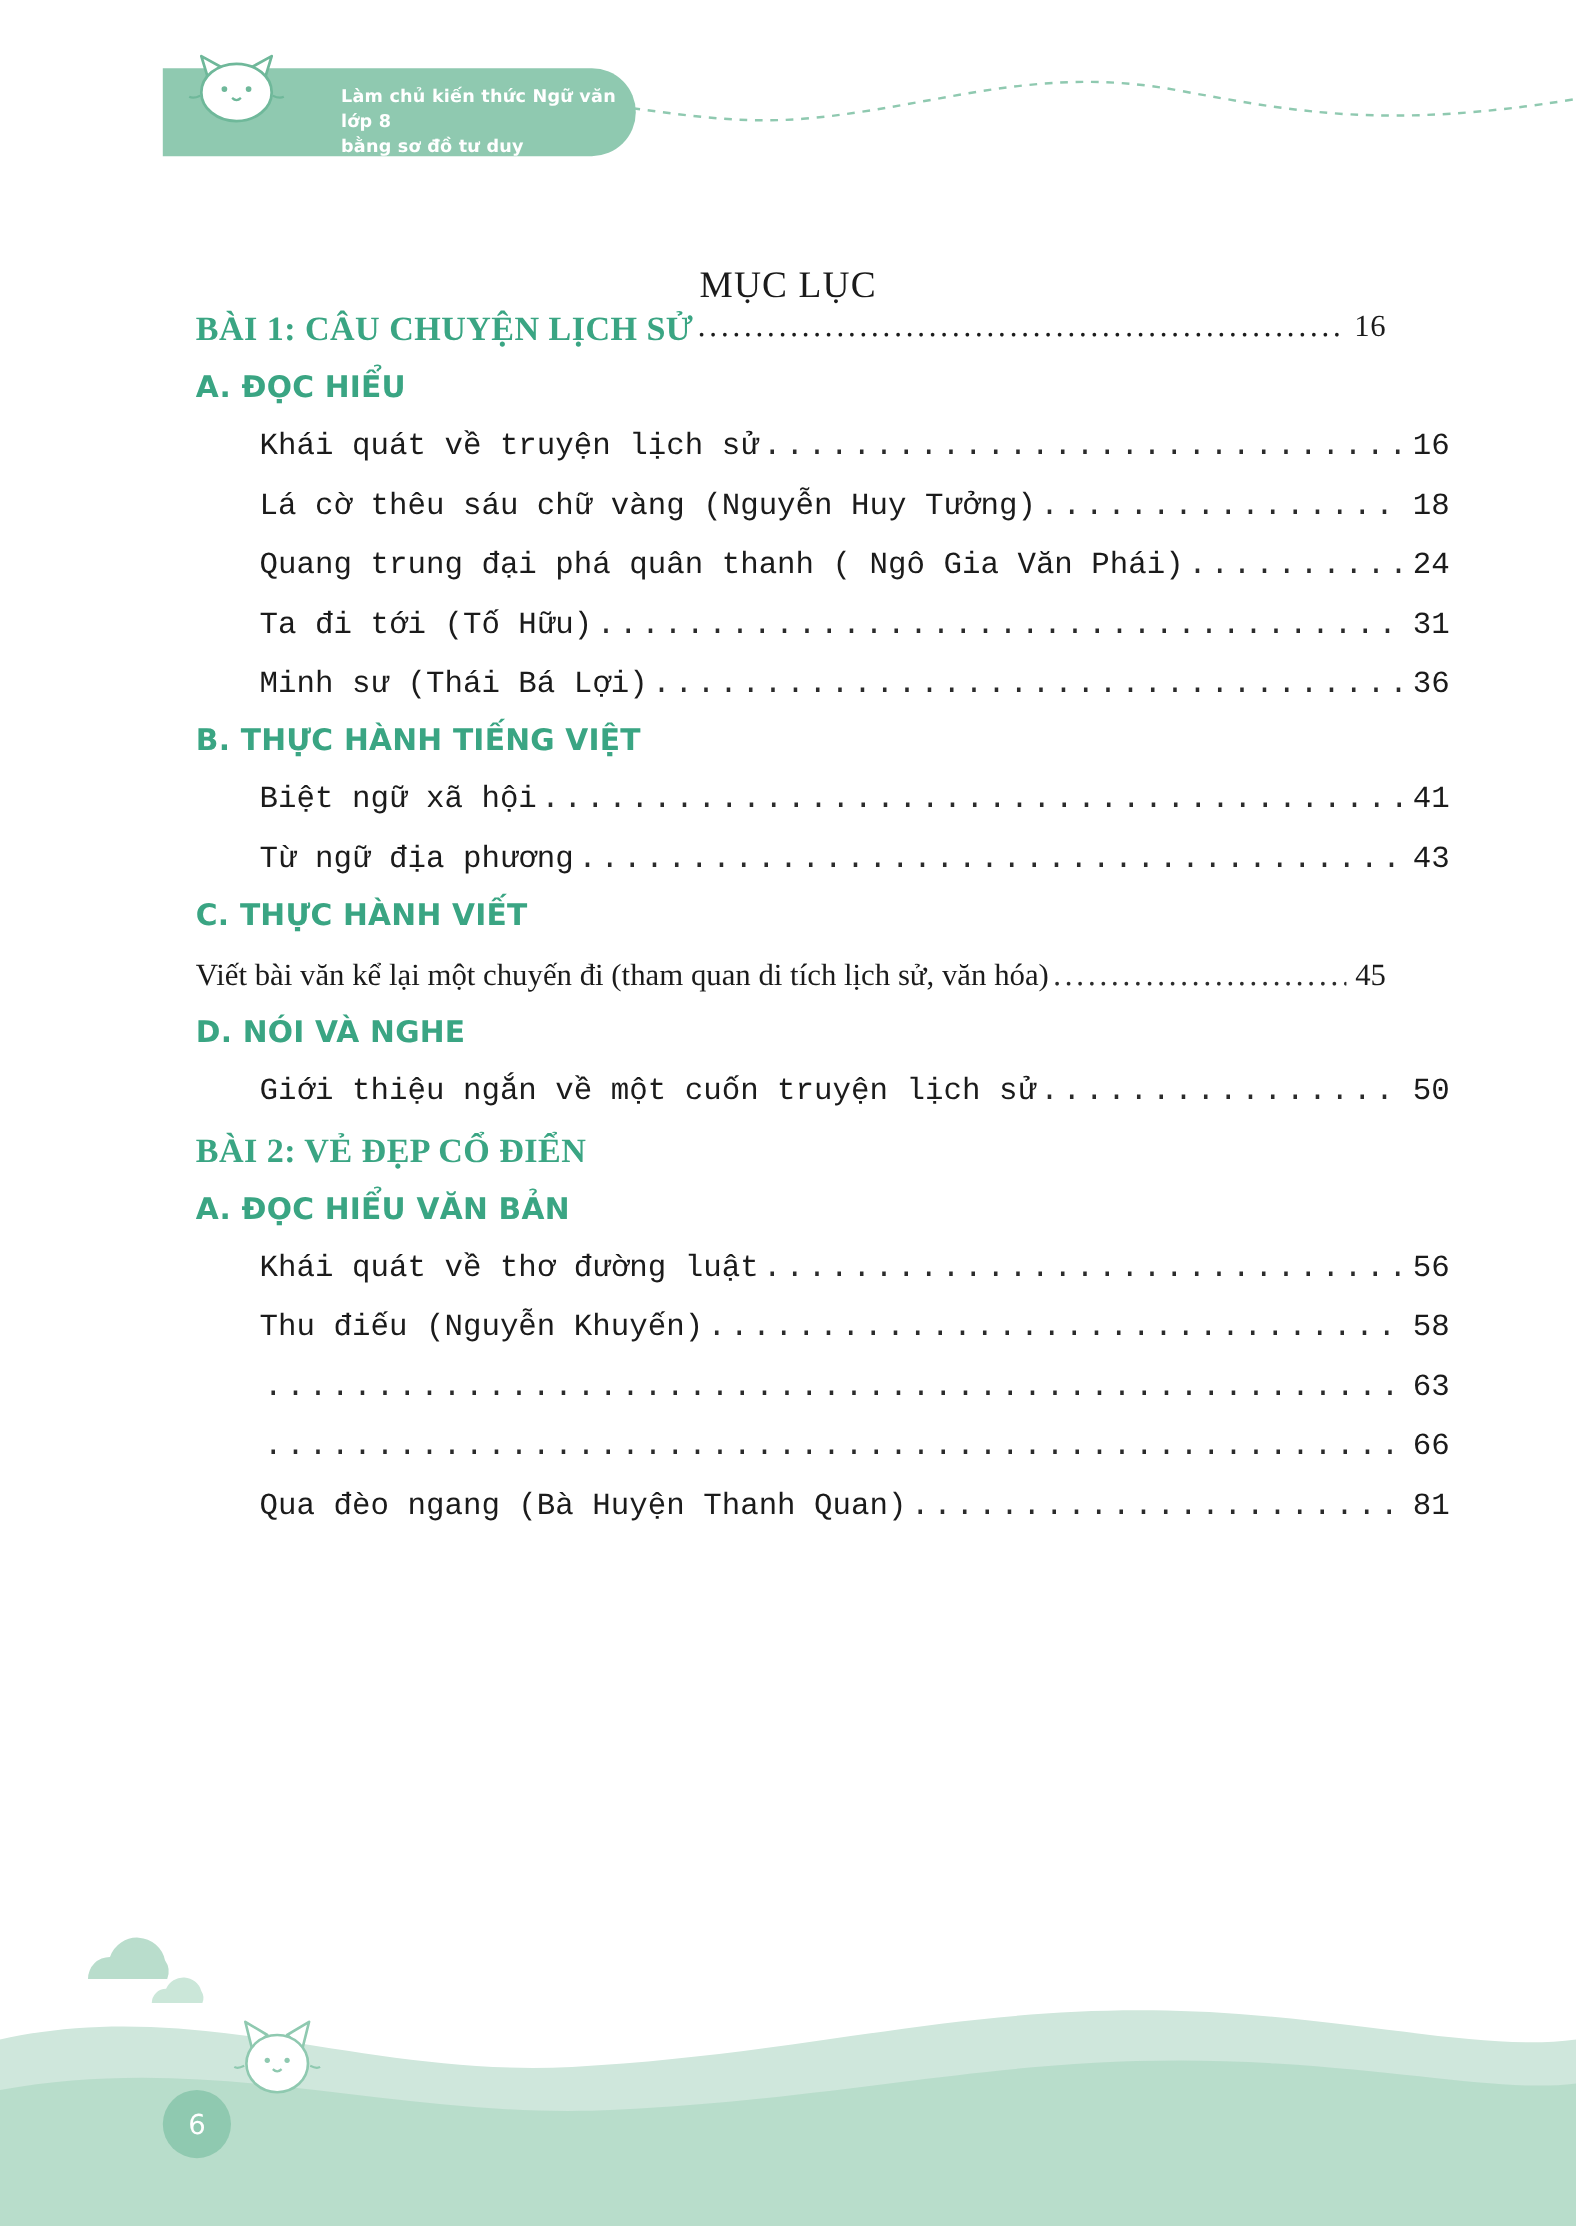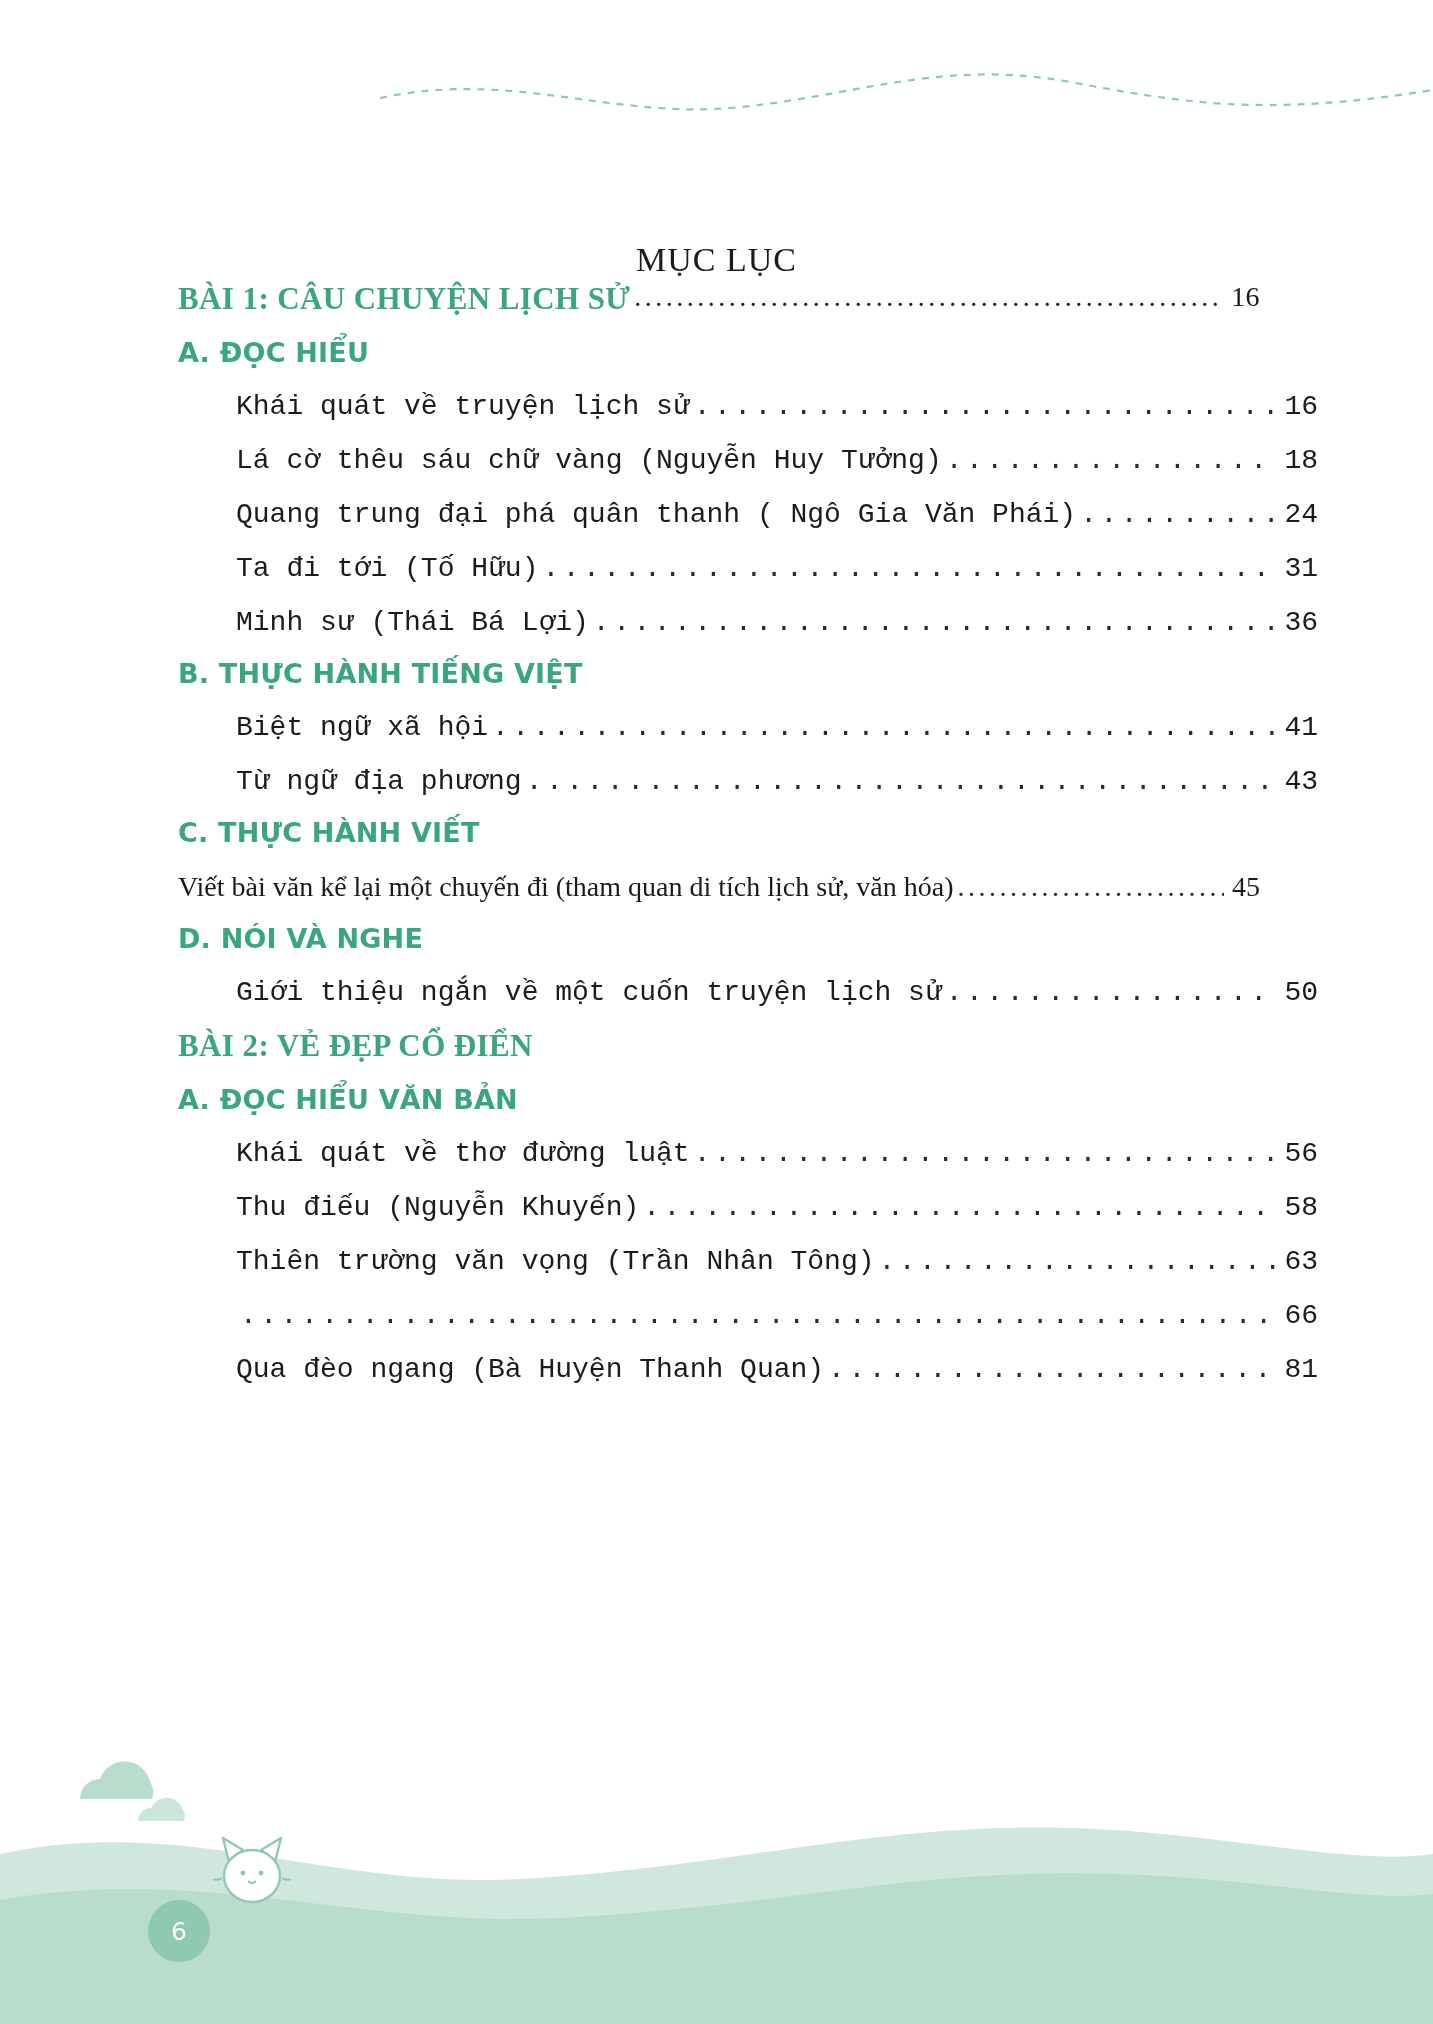--- a/index.html
+++ b/index.html
@@ -173,20 +173,39 @@
 </style>
 </head>
 <body>
 
 <div class="header-wrap">
 
   <svg class="header-wave" viewBox="0 0 1053 90" preserveAspectRatio="none">
     <path d="M0,38 C130,10 230,58 350,48 C470,38 560,-2 690,22 C800,42 880,58 1053,30" fill="none" stroke="#8fc9b0" stroke-width="2.2" stroke-dasharray="7 7"></path>
   </svg>
 
+  <div class="badge">
+    <div class="badge-bubble"></div>
+
+    <svg class="cat-head" viewBox="0 0 92 84">
+      <path d="M20,34 L13,11 L33,22 Z" fill="#ffffff" stroke="#6fb89a" stroke-width="2.5" stroke-linejoin="round"></path>
+      <path d="M70,34 L77,11 L57,22 Z" fill="#ffffff" stroke="#6fb89a" stroke-width="2.5" stroke-linejoin="round"></path>
+      <ellipse cx="45" cy="44" rx="32" ry="26" fill="#ffffff" stroke="#6fb89a" stroke-width="2.5"></ellipse>
+      <circle cx="34" cy="41" r="2.6" fill="#6fb89a"></circle>
+      <circle cx="56" cy="41" r="2.6" fill="#6fb89a"></circle>
+      <path d="M41,49 q4,4 8,0" fill="none" stroke="#6fb89a" stroke-width="2"></path>
+      <path d="M12,47 q-6,3 -10,1" fill="none" stroke="#6fb89a" stroke-width="2"></path>
+      <path d="M78,47 q6,3 10,1" fill="none" stroke="#6fb89a" stroke-width="2"></path>
+    </svg>
+
+    <div class="badge-text">
+      <div>Làm chủ kiến thức Ngữ văn lớp 8</div>
+      <div>bằng sơ đồ tư duy</div>
+    </div>
+  </div>
 </div>
 
 <div class="toc-title">MỤC LỤC</div>
 
 <div class="content" id="toc-list">
     <div class="row entry-heading indent0">
       <span class="label">BÀI 1: CÂU CHUYỆN LỊCH SỬ</span>
       <span class="dots">........................................................................................................................................................................................................</span>
       <span class="page">16</span>
     </div>
@@ -257,21 +276,20 @@
       <span class="label">Khái quát về thơ đường luật</span>
       <span class="dots">........................................................................................................................................................................................................</span>
       <span class="page">56</span>
     </div>
     <div class="row entry-item indent">
       <span class="label">Thu điếu (Nguyễn Khuyến)</span>
       <span class="dots">........................................................................................................................................................................................................</span>
       <span class="page">58</span>
     </div>
     <div class="row entry-item indent">
-      <span class="label">Thiên trường văn vọng (Trần Nhân Tông)</span>
       <span class="dots">........................................................................................................................................................................................................</span>
       <span class="page">63</span>
     </div>
     <div class="row entry-item indent">
       <span class="dots">........................................................................................................................................................................................................</span>
       <span class="page">66</span>
     </div>
     <div class="row entry-item indent">
       <span class="label">Qua đèo ngang (Bà Huyện Thanh Quan)</span>
       <span class="dots">........................................................................................................................................................................................................</span>

